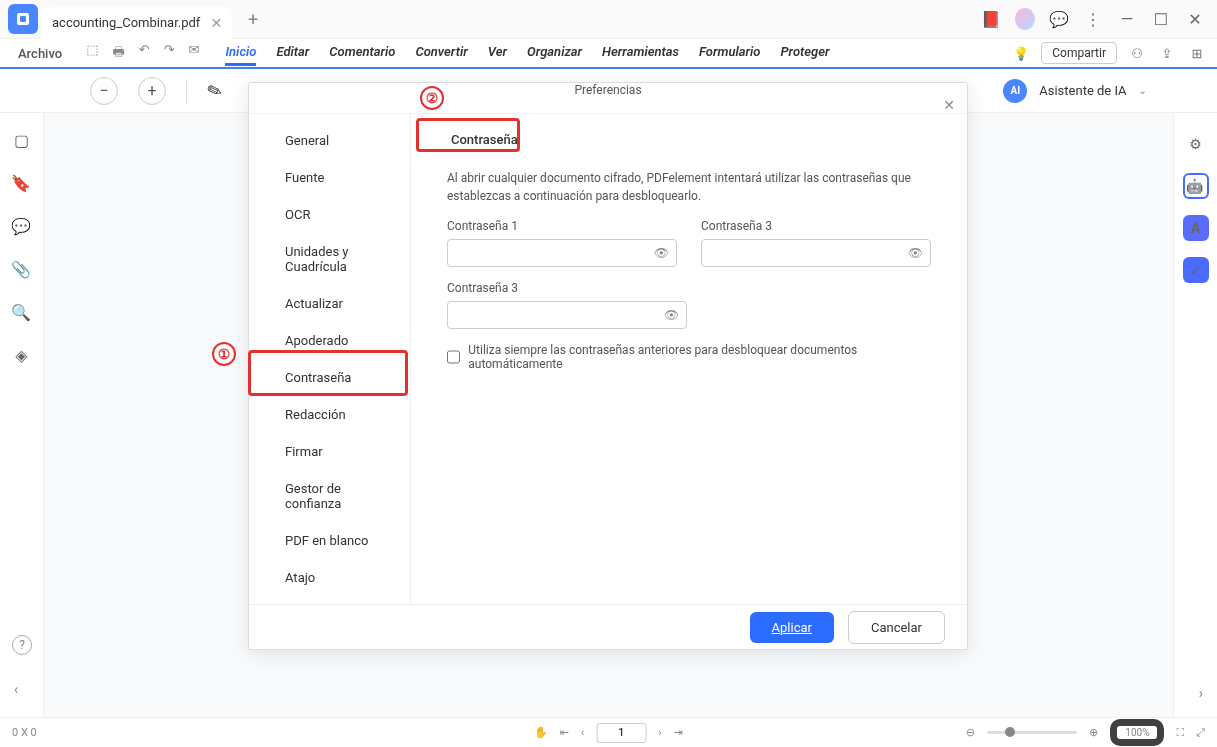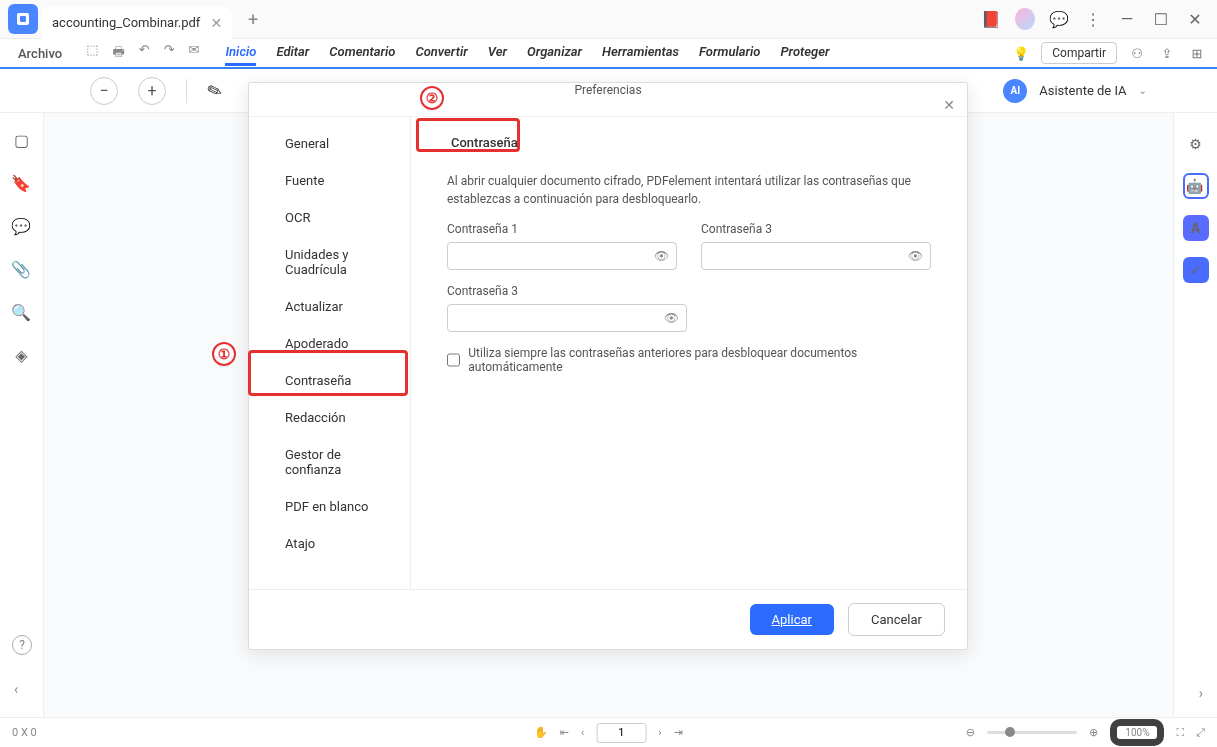--- a/index.html
+++ b/index.html
@@ -182,20 +182,21 @@
   <div class="dialog-body">
     <div class="dialog-sidebar">
       <div class="ds-item">General</div>
       <div class="ds-item">Fuente</div>
       <div class="ds-item">OCR</div>
       <div class="ds-item">Unidades y Cuadrícula</div>
       <div class="ds-item">Actualizar</div>
       <div class="ds-item">Apoderado</div>
       <div class="ds-item">Contraseña</div>
       <div class="ds-item">Redacción</div>
+      <div class="ds-item">Firmar</div>
       <div class="ds-item">Gestor de confianza</div>
       <div class="ds-item">PDF en blanco</div>
       <div class="ds-item">Atajo</div>
     </div>
     <div class="dialog-content">
       <div class="section-title">Contraseña</div>
       <div class="section-desc">Al abrir cualquier documento cifrado, PDFelement intentará utilizar las contraseñas que establezcas a continuación para desbloquearlo.</div>
       <div class="pw-row">
         <div class="pw-field">
           <label class="pw-label">Contraseña 1</label>

